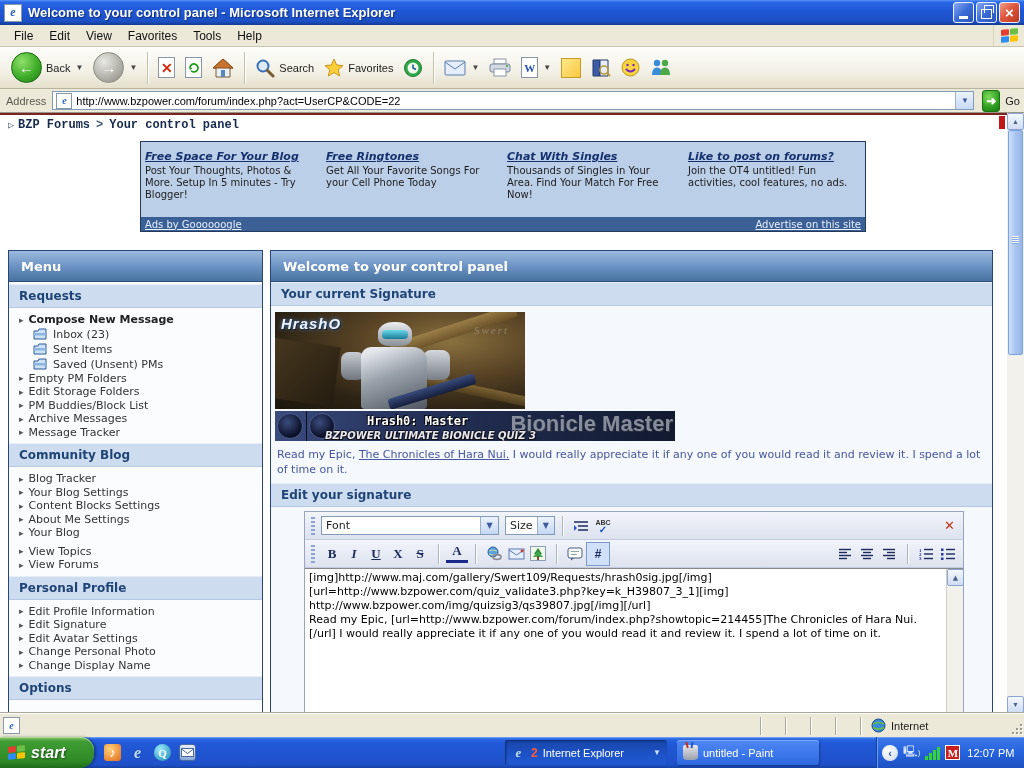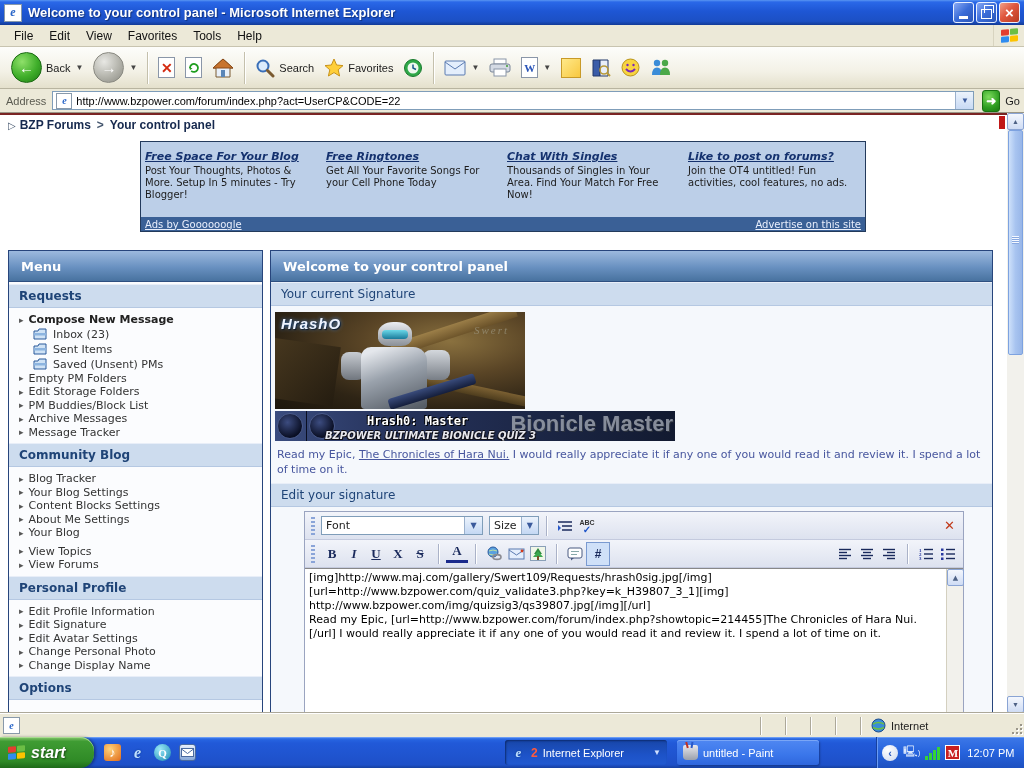--- a/index.html
+++ b/index.html
@@ -61,21 +61,21 @@
     font-size:8px;color:#3a5a9c;}
   .go-btn{width:20px;height:20px;border-radius:3px;margin-left:8px;
     background:radial-gradient(circle at 35% 30%,#7ddc5c,#2f9e22 60%,#1a7a12);border:1px solid #187210;
     display:flex;align-items:center;justify-content:center;color:#fff;font-weight:bold;font-size:12px;}
   .go-label{font-size:11px;color:#1c1c1c;margin-left:5px;}
   
   .content{position:absolute;left:0;top:113px;width:1024px;height:600px;background:#fff;overflow:hidden;}
   .page-top-rule{position:absolute;left:0;top:0;width:1024px;height:2px;background:#7a2424;}
   .red-marker{position:absolute;left:999px;top:3px;width:6px;height:13px;background:#c01818;}
   .breadcrumb{position:absolute;left:8px;top:5px;font-size:12px;font-weight:bold;color:#16294e;
-    font-family:Liberation Sans, sans-serif;}
+    font-family:Liberation Mono, monospace;}
   .breadcrumb .tri{font-size:10px;margin-right:4px;color:#44566e;font-weight:normal;}
   .breadcrumb .sep{margin:0 6px;color:#44566e;}
   
   .adbanner{position:absolute;left:140px;top:28px;width:726px;height:91px;background:#bccfe8;
     border:1px solid #233a5c;box-sizing:border-box;font-family:"DejaVu Sans",sans-serif;}
   .ad-cols{display:flex;height:69px;padding:3px 4px 0 4px;gap:9px;box-sizing:border-box;}
   .ad-col{width:172px;}
   .ad-title{display:inline-block;font-size:11px;font-weight:bold;color:#14316e;text-decoration:underline;margin-bottom:1px;font-style:italic;}
   .ad-body{font-size:10px;color:#1c1c1c;line-height:12px;margin-top:1px;}
   .ad-bar{position:absolute;left:0;bottom:0;width:100%;height:14px;background:#3a6096;
@@ -93,21 +93,21 @@
   .sec-items{list-style:none;margin:5px 0 2px 0;padding:0;}
   .si{display:flex;align-items:center;font-size:11px;color:#333;padding:0 0 0 10px;height:13.5px;}
   .si .arr{font-size:9px;color:#555;margin-right:5px;}
   .si.bold{font-weight:bold;color:#222;}
   .si.fold{padding-left:24px;height:15px;}
   .fold-ic{margin-right:6px;display:inline-flex;}
   
   .mainpanel{position:absolute;left:270px;top:137px;width:723px;height:464px;border:1px solid #27457c;
     background:#f5f8fc;box-sizing:border-box;overflow:hidden;font-family:"DejaVu Sans",sans-serif;}
   .sub-head{height:22px;background:#cddcee;border-top:1px solid #e8eef8;border-bottom:1px solid #b5c8e2;
-    display:flex;align-items:center;padding-left:10px;color:#1f4477;font-weight:normal;font-size:12px;}
+    display:flex;align-items:center;padding-left:10px;color:#1f4477;font-weight:bold;font-size:12px;}
   .sig-area{padding:6px 8px 4px 4px;}
   .halo{position:relative;width:250px;height:97px;overflow:hidden;
     background:radial-gradient(ellipse at 70% 30%,#8a713f 0%,#5a4526 35%,#2e2415 70%,#1c160c 100%);}
   .shard1{position:absolute;right:6px;top:12px;width:130px;height:13px;
     background:linear-gradient(#a3854c,#6a5128);transform:rotate(-18deg);opacity:.85;}
   .shard2{position:absolute;right:-12px;bottom:16px;width:150px;height:10px;
     background:linear-gradient(#8a6c38,#52401e);transform:rotate(12deg);opacity:.8;}
   .shard3{position:absolute;left:-8px;top:30px;width:70px;height:60px;
     background:linear-gradient(120deg,#4a3a20,#241c10);transform:rotate(8deg);opacity:.9;}
   .fig-helmet{position:absolute;left:103px;top:10px;width:34px;height:24px;border-radius:45% 45% 32% 32%;
@@ -143,21 +143,21 @@
   
   .editor{margin:4px 0 0 33px;width:660px;border:1px solid #9aa4c0;background:#e6e9f3;box-sizing:border-box;}
   .ed-row{display:flex;align-items:center;height:27px;border-bottom:1px solid #c4cade;
     background:linear-gradient(180deg,#f2f4fa,#dde2ef);padding:0 4px;}
   .handle{width:4px;height:18px;margin:0 6px 0 2px;
     background:repeating-linear-gradient(180deg,#8aa4d8 0 2px,transparent 2px 4px);}
   .xpselect{display:flex;align-items:center;height:19px;background:#fff;border:1px solid #7f9db9;box-sizing:border-box;}
   .xpselect .val{font-size:11px;color:#222;padding:0 4px;flex:1;}
   .xpselect .ddbtn{width:17px;height:17px;background:linear-gradient(180deg,#ecf3fc,#c4d8f4);
     border-left:1px solid #9ab0cc;display:flex;align-items:center;justify-content:center;font-size:8px;color:#3a5a9c;}
-  .fontsel{width:162px;margin-right:6px;}
+  .fontsel{width:178px;margin-right:6px;}
   .sizesel{width:50px;}
   .ed-sep{width:1px;height:20px;background:#aab2c8;margin:0 7px;box-shadow:1px 0 0 #fff;}
   .ed-btn{min-width:22px;height:22px;display:flex;align-items:center;justify-content:center;
     font:bold 13px "Liberation Serif",serif;color:#1a2a5c;}
   .ed-btn.u{text-decoration:underline;}
   .ed-btn.s{text-decoration:line-through;}
   .ed-btn.colorA{border-bottom:3px solid #1a2a8c;height:17px;margin-top:-2px;}
   .ed-btn.code{background:#cfe0f8;border:1px solid #7a9ad0;font:bold 12px "Liberation Sans",sans-serif;}
   .ed-close{margin-left:auto;color:#c03818;font-weight:bold;font-size:13px;padding-right:4px;}
   .spell{display:flex;flex-direction:column;align-items:center;line-height:7px;}

